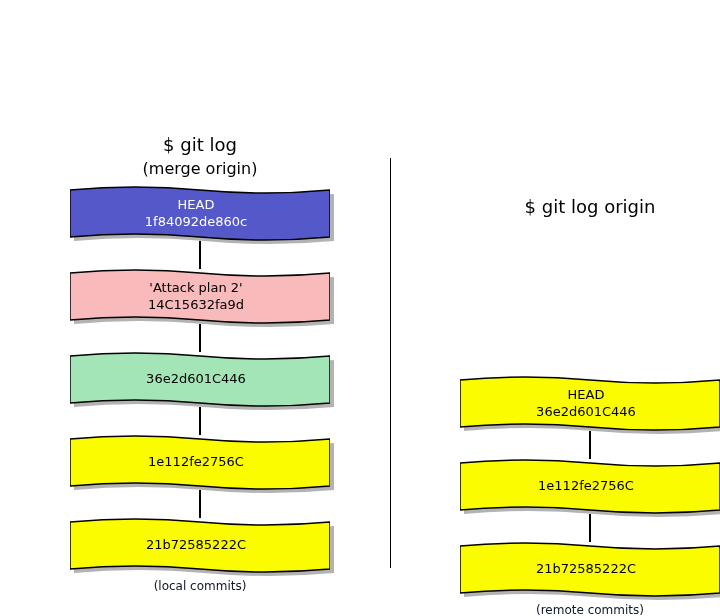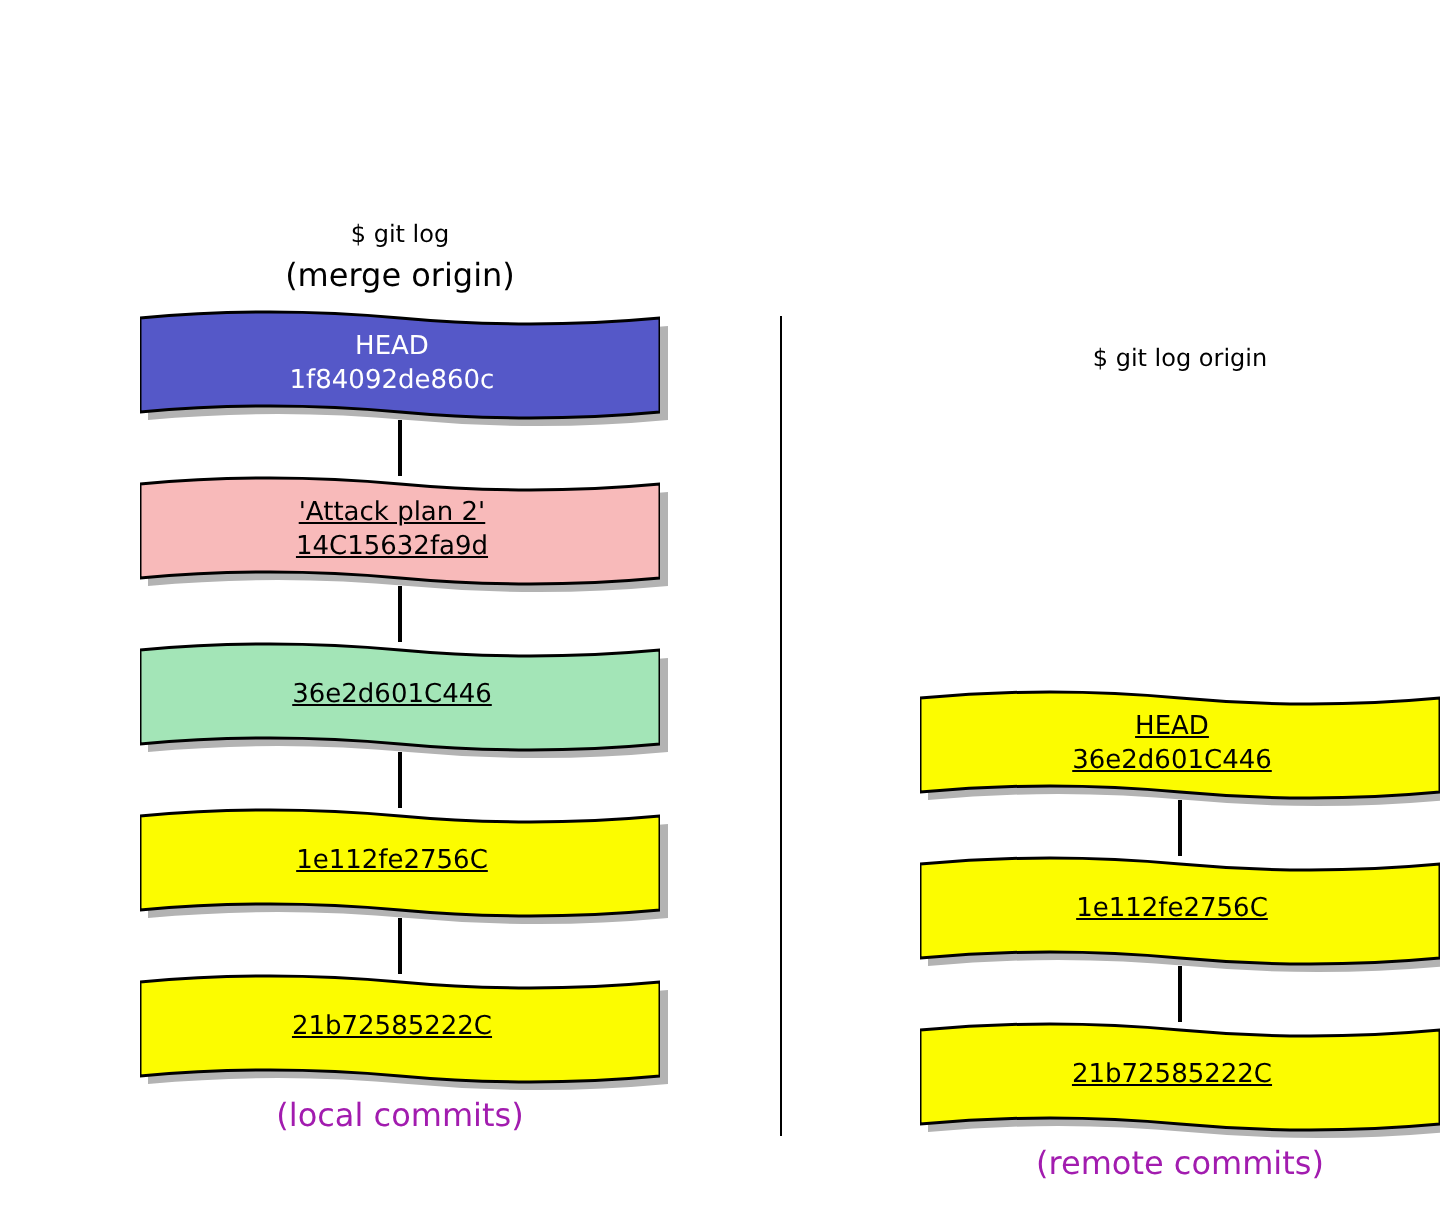--- a/index.html
+++ b/index.html
@@ -12,23 +12,24 @@
     position: relative;
   }
   .col {
     position: absolute;
     width: 320px;
     text-align: center;
   }
   .col-left { left: 40px; top: 110px; }
   .col-right { left: 430px; top: 110px; }
   .title {
-    font-size: 12px;
+    font-size: 18px;
     color: #000;
     margin-bottom: 4px;
+    margin-top: 24px;
   }
   .subtitle {
     font-size: 16px;
     color: #000;
     margin-bottom: 8px;
   }
   .stack {
     display: flex;
     flex-direction: column;
     align-items: center;
@@ -57,29 +58,29 @@
     display: flex;
     flex-direction: column;
     justify-content: center;
     align-items: center;
     font-size: 13px;
     line-height: 1.25;
   }
   .node-text .line1 { font-weight: 400; }
   .node-text .line2 { font-weight: 400; }
   .white { color: #fff; }
-  .black { color: #000; text-decoration: underline; }
+  .black { color: #000; }
   .connector {
     width: 2px;
     height: 28px;
     background: #000;
   }
   .footer {
-    font-size: 16px;
-    color: #a21caf;
+    font-size: 12px;
+    color: #0f172a;
     margin-top: 6px;
   }
   .divider {
     position: absolute;
     left: 390px;
     top: 158px;
     width: 1px;
     height: 410px;
     background: #000;
   }

